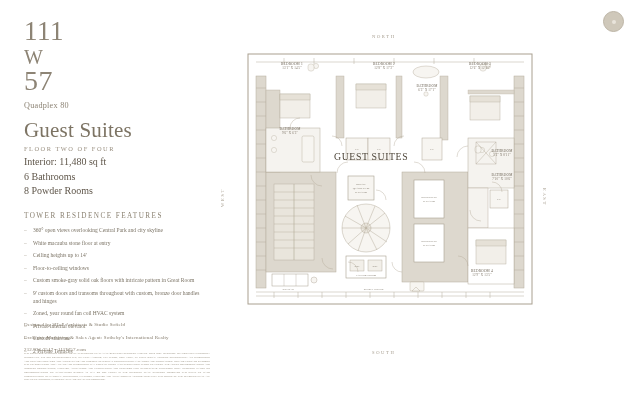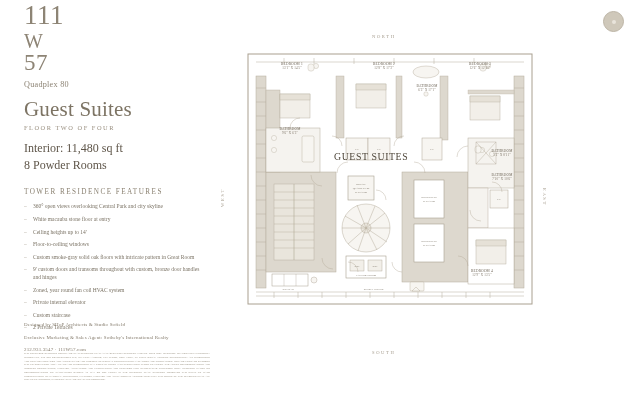--- a/index.html
+++ b/index.html
@@ -11,54 +11,54 @@
     position: relative;
     overflow: hidden;
     font-family: "Liberation Serif", serif;
     color: #6b6155;
   }
   
   #left-col {
     position: absolute;
     left: 0; top: 0;
     width: 222px; height: 414px;
-    padding: 2px 0 0 24px;
+    padding: 18px 0 0 24px;
     box-sizing: border-box;
   }
   .brand-line {
     font-family: "Liberation Serif", serif;
     color: #8d8475;
     line-height: 1.02;
     letter-spacing: 0.5px;
   }
   #brand-111 { font-size: 27px; }
   #brand-w   { font-size: 20px; margin-top: 1px; }
-  #brand-57  { font-size: 23px; margin-top: 0px; }
+  #brand-57  { font-size: 28px; margin-top: 0px; }
   #quadplex {
     font-size: 8.2px;
     color: #8d8475;
     letter-spacing: 0.25px;
     margin-top: 6px;
   }
   #plan-title {
     font-size: 21px;
     color: #7d7464;
     margin-top: 10px;
     letter-spacing: 0.2px;
     line-height: 1;
   }
   #plan-sub {
     font-size: 6.4px;
     color: #9a9081;
     letter-spacing: 1.5px;
     margin-top: 4px;
   }
   #stats {
-    margin-top: 9px;
-    font-size: 12px;
+    margin-top: 3px;
+    font-size: 10px;
     line-height: 1.42;
     color: #5f564a;
   }
   #stats div { white-space: nowrap; }
   #features-head {
     margin-top: 14px;
     font-size: 7.2px;
     letter-spacing: 1.45px;
     color: #8b8272;
   }
@@ -183,20 +183,21 @@
   <div class="brand-line" id="brand-w">W</div>
   <div class="brand-line" id="brand-57">57</div>
 
   <div id="quadplex">Quadplex 80</div>
 
   <div id="plan-title">Guest Suites</div>
   <div id="plan-sub">FLOOR TWO OF FOUR</div>
 
   <div id="stats">
     <div>Interior: 11,480 sq ft</div>
+    <div>6 Bathrooms</div>
     <div>8 Powder Rooms</div>
   </div>
 
   <div id="features-head">TOWER RESIDENCE FEATURES</div>
   <ul id="features">
     <li>360° open views overlooking Central Park and city skyline</li>
     <li>White macauba stone floor at entry</li>
     <li>Ceiling heights up to 14'</li>
     <li>Floor-to-ceiling windows</li>
     <li>Custom smoke-gray solid oak floors with intricate pattern in Great Room</li>

